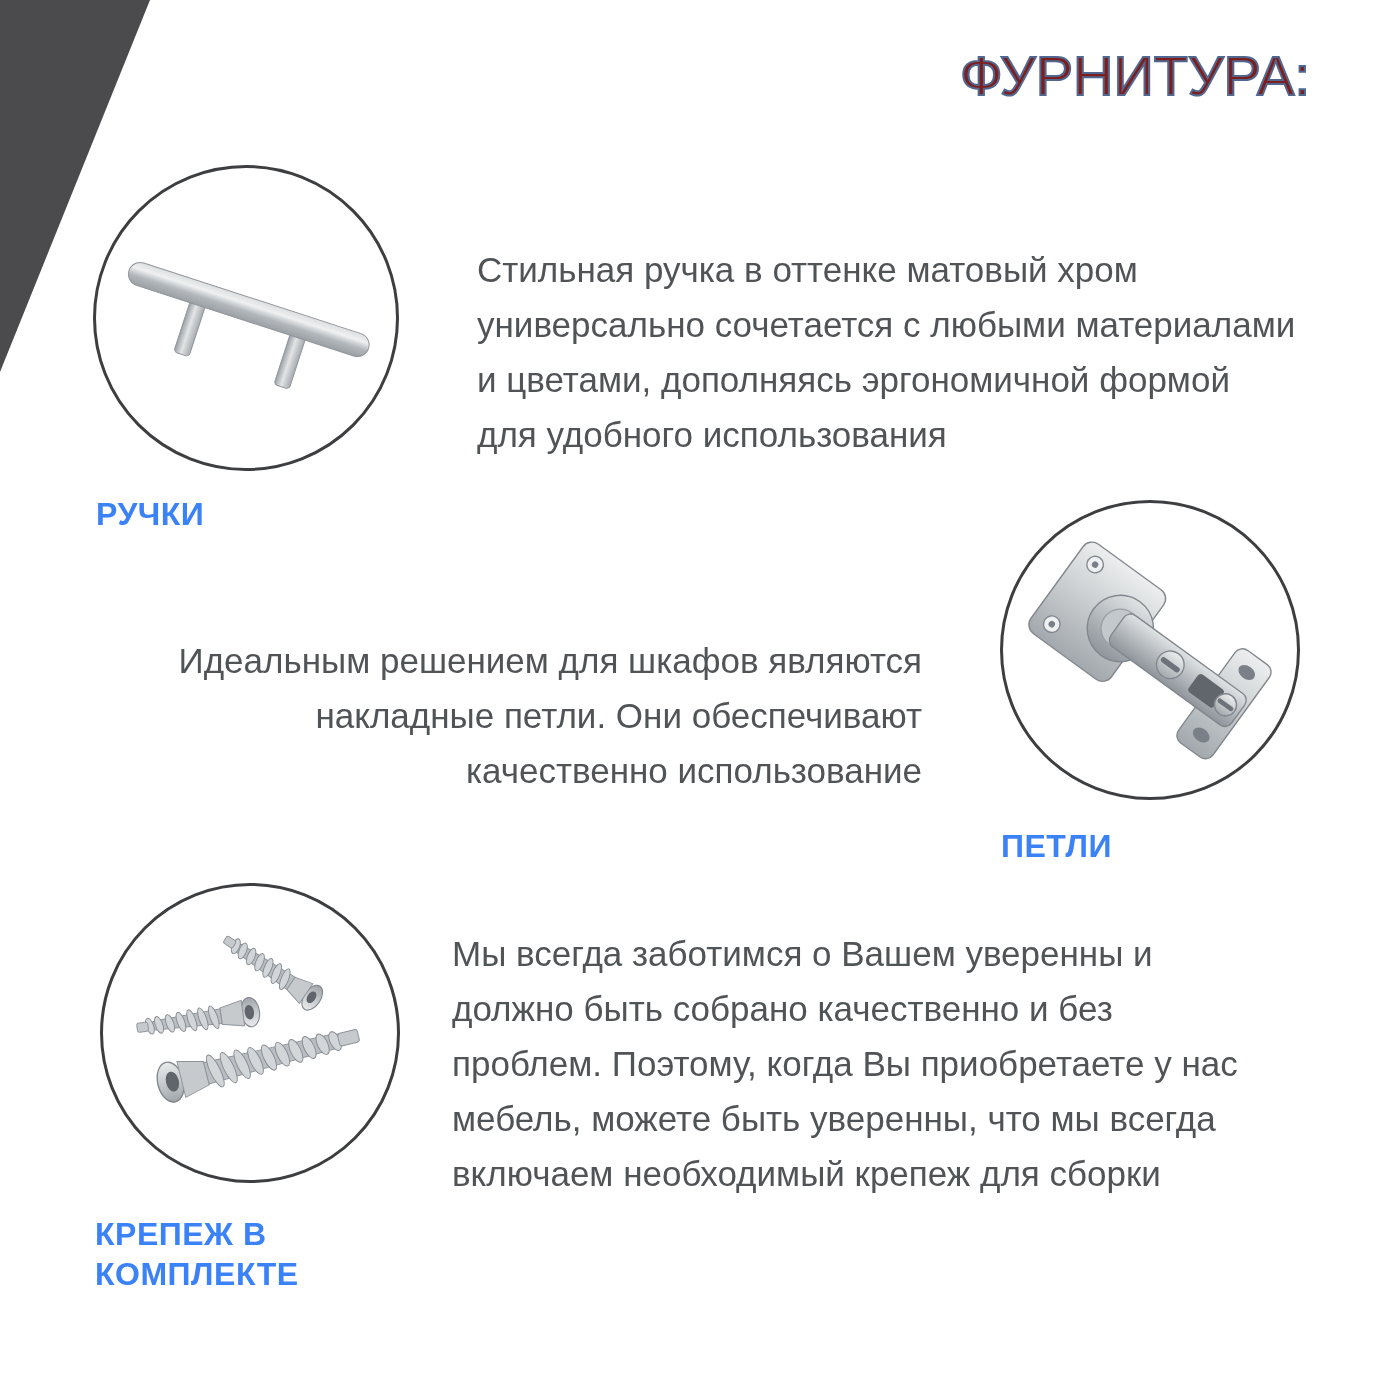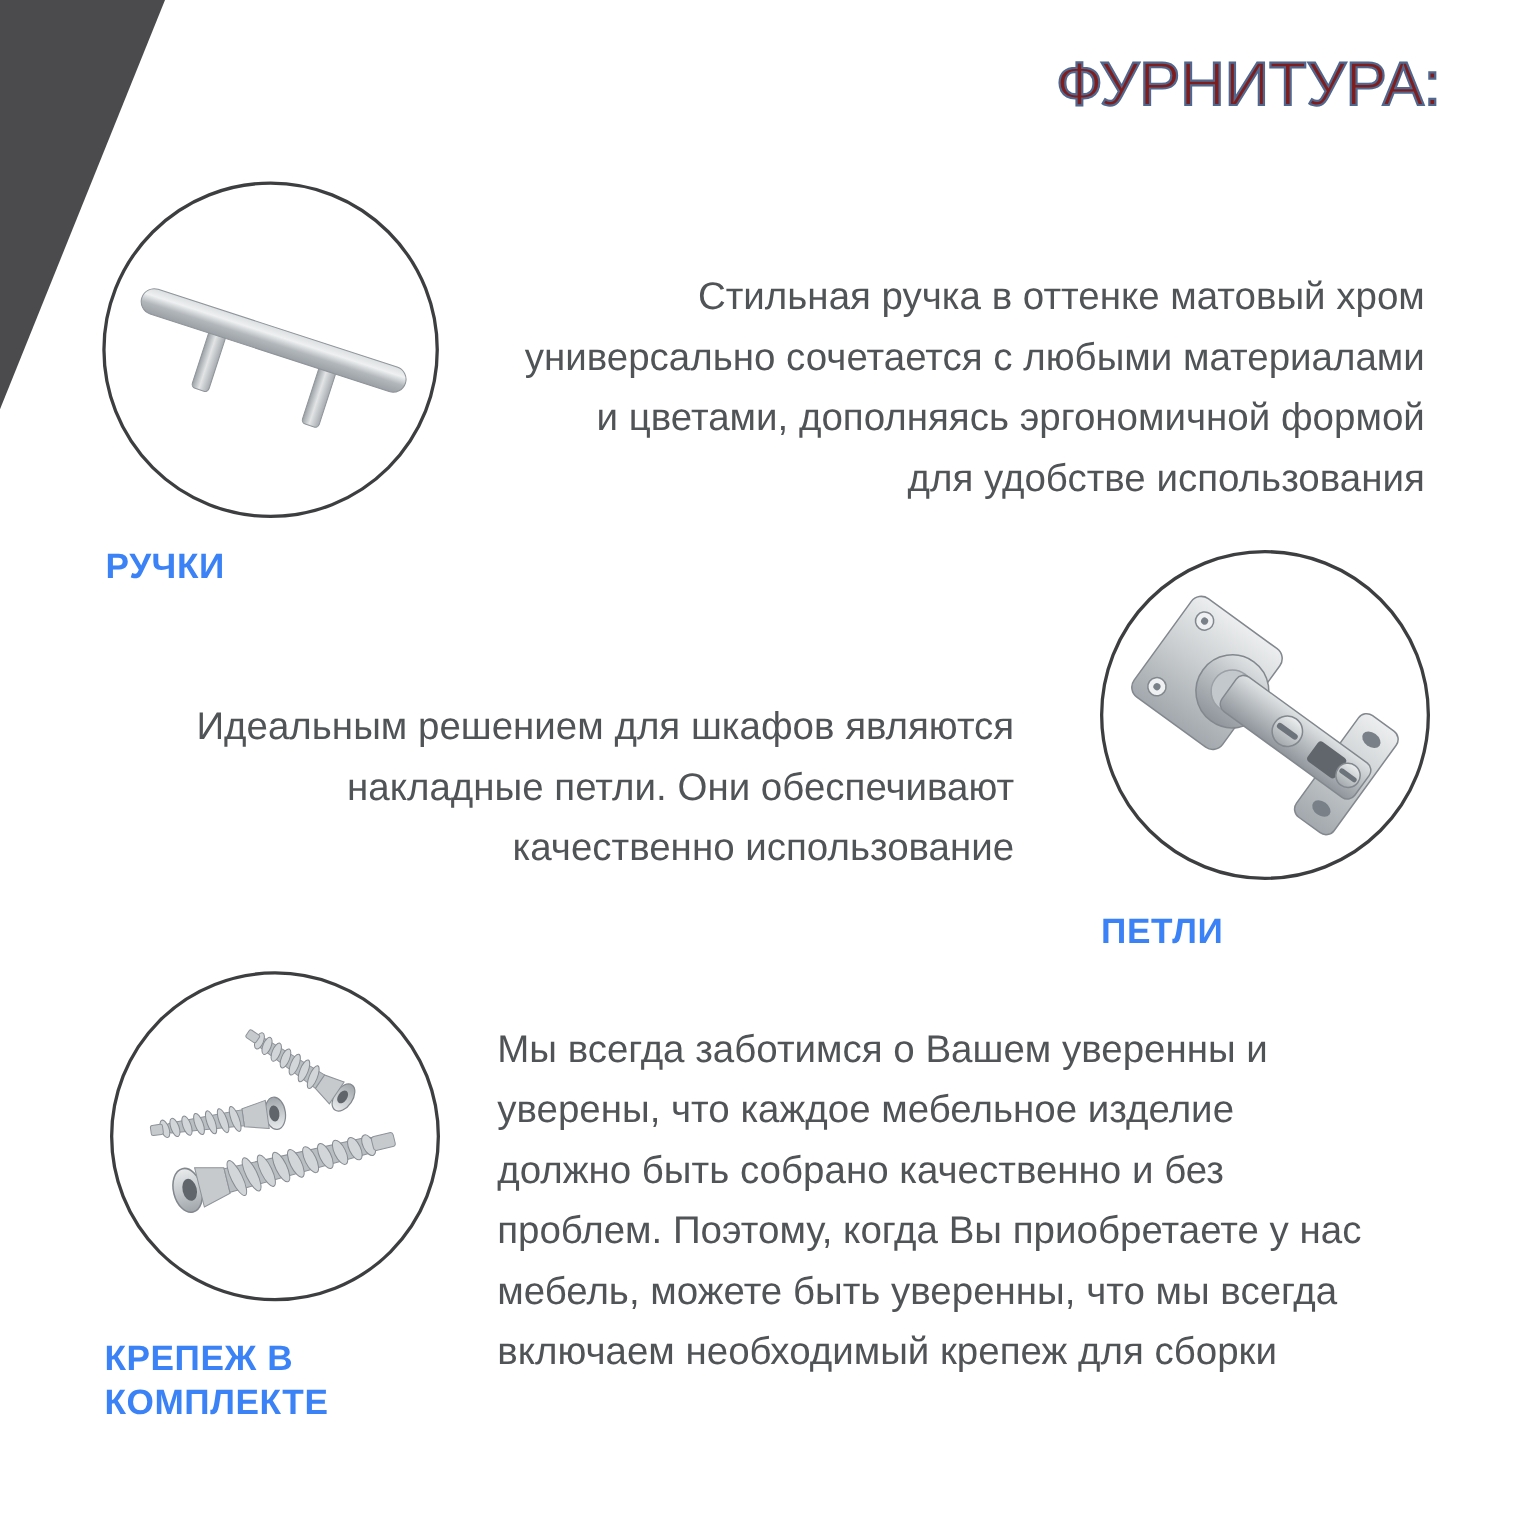--- a/index.html
+++ b/index.html
@@ -57,21 +57,21 @@
   .l-hinges    { left: 1001px; top: 826px; width: 300px; }
   .l-fasteners { left: 95px;  top: 1214px; width: 310px; }
   .desc {
     position: absolute;
     font-size: 35px; font-weight: 400;
     color: #515456;
     line-height: 55px;
     letter-spacing: 0px;
   }
   .desc div { white-space: nowrap; }
-  .d-handles   { left: 477px; top: 242px; text-align: right; }
+  .d-handles   { left: 477px; top: 242px; text-align: left; }
   .d-hinges    { right: 478px; top: 597px; text-align: right; margin-top: 36px; }
   .d-fasteners { left: 452px; top: 926px; text-align: left; }
 </style>
 </head>
 <body>
 
 <div class="canvas">
 
   <div class="corner-triangle"></div>
 
@@ -97,21 +97,21 @@
         <rect x="200" y="150" width="17" height="58" rx="4" fill="url(#hPost)" stroke="#8f959a" stroke-width="1"></rect>
         <rect x="16" y="128" width="268" height="25" rx="12.5" fill="url(#hBar)" stroke="#8f959a" stroke-width="1"></rect>
       </g>
     </svg>
   </div>
   <div class="item-label l-handles">РУЧКИ</div>
   <div class="desc d-handles">
     <div>Стильная ручка в оттенке матовый хром</div>
     <div>универсально сочетается с любыми материалами</div>
     <div>и цветами, дополняясь эргономичной формой</div>
-    <div>для удобстве использования</div>
+    <div>для удобного использования</div>
   </div>
 
   <div class="photo-circle c-hinge">
     <svg viewBox="0 0 300 300" aria-hidden="true">
       <defs>
         <linearGradient id="mA" x1="0" y1="0" x2="0" y2="1">
           <stop offset="0" stop-color="#eceeef"></stop>
           <stop offset="0.5" stop-color="#c8ccce"></stop>
           <stop offset="1" stop-color="#a2a8ad"></stop>
         </linearGradient>
@@ -203,20 +203,19 @@
         <ellipse cx="88" cy="0" rx="4" ry="9.5" fill="#d3d6d8" stroke="#868c92" transform="rotate(-12 88 0)"></ellipse>
         <ellipse cx="99" cy="0" rx="4" ry="9" fill="#d3d6d8" stroke="#868c92" transform="rotate(-12 99 0)"></ellipse>
         <ellipse cx="108" cy="0" rx="4" ry="8.5" fill="#d3d6d8" stroke="#868c92" transform="rotate(-12 108 0)"></ellipse>
         <rect x="110" y="-4.5" width="12" height="9" rx="2" fill="#c6cacd" stroke="#8d9399" stroke-width="1"></rect>
       </g>
     </svg>
   </div>
   <div class="item-label l-fasteners">КРЕПЕЖ В КОМПЛЕКТЕ</div>
   <div class="desc d-fasteners">
     <div>Мы всегда заботимся о Вашем уверенны и</div>
-    <div>уверены, что каждое мебельное изделие</div>
     <div>должно быть собрано качественно и без</div>
     <div>проблем. Поэтому, когда Вы приобретаете у нас</div>
     <div>мебель, можете быть уверенны, что мы всегда</div>
     <div>включаем необходимый крепеж для сборки</div>
   </div>
 
 </div>
 
 </body></html>

